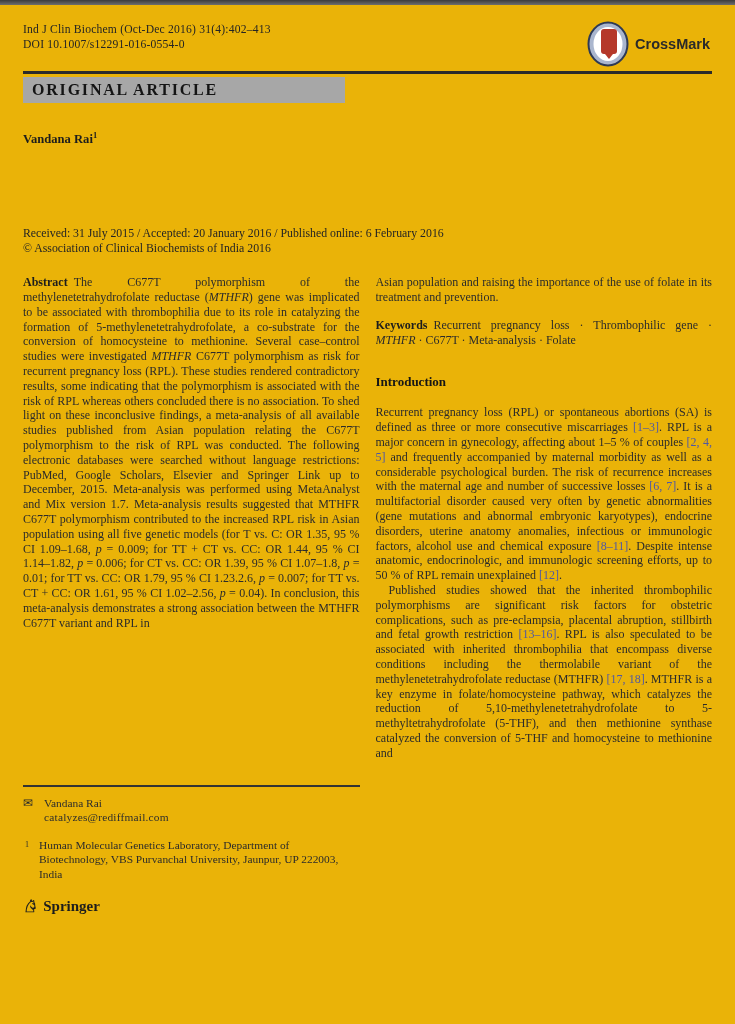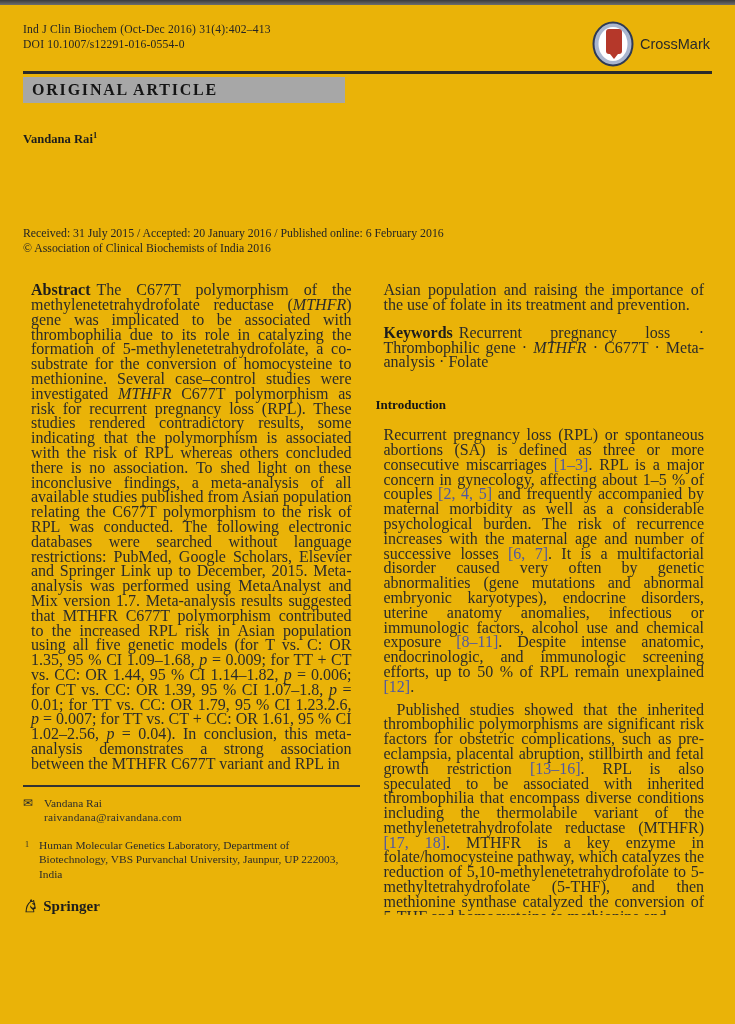--- a/index.html
+++ b/index.html
@@ -9,38 +9,38 @@
     -webkit-font-smoothing:antialiased;
   }
   .page{
     position:relative;width:735px;height:1024px;background:#eab308;
     box-sizing:border-box;padding:22px 23px 0 23px;overflow:hidden;color:#2d2d2d;
   }
   .scan-top{position:absolute;top:0;left:0;right:0;height:5px;background:linear-gradient(#3c3c3c,#6e6e6e);}
   
   .header-row{position:relative;height:41px;}
   .journal-lines{font-size:11.6px;line-height:15px;color:#242424;letter-spacing:.2px;}
-  .crossmark{position:absolute;right:2px;top:-1px;display:flex;align-items:center;gap:6px;cursor:pointer;}
+  .crossmark{position:absolute;right:2px;top:-1px;display:flex;align-items:center;gap:6px;cursor:pointer;font-weight:bold;}
   .crossmark-label{font-family:"Liberation Sans",sans-serif;font-size:14.5px;color:#2a2a2a;}
   .rule-thick{height:3px;background:#2b2b2b;margin-top:8px;}
   .article-type{
     margin-top:3px;width:322px;height:26px;line-height:26px;background:#a7a7a7;
     color:#141414;font-weight:bold;font-size:16px;letter-spacing:1.8px;padding-left:9px;
     box-sizing:border-box;
   }
   
   .title{margin:31px 0 0 0;font-size:20px;line-height:24.5px;font-weight:bold;color:#161616;letter-spacing:.2px;}
   .author{margin-top:27px;font-weight:bold;font-size:12.6px;color:#1d1d1d;}
   .author sup{font-size:8.5px;}
   .history{margin-top:79px;font-size:11.8px;line-height:15px;color:#242424;}
   
   .columns{display:flex;gap:16px;margin-top:19px;height:640px;overflow:hidden;}
   .col{flex:1 1 0;overflow:hidden;}
   .col-left{display:flex;flex-direction:column;}
-  .para{margin:8px;font-size:16px;line-height:14.8px;text-align:justify;color:#2b2b2b;}
+  .para{margin:0;font-size:12px;line-height:14.8px;text-align:justify;color:#2b2b2b;}
   .para i{font-style:italic;}
   .lbl{font-weight:bold;color:#1d1d1d;padding-right:6px;}
   .cite{color:#4f58a5;cursor:pointer;}
   .keywords{margin-top:13px;}
   .section-heading{margin:27px 0 0 0;font-size:13px;font-weight:bold;color:#161616;}
   .col-right .first-after-heading{margin-top:15px;}
   .indent{text-indent:13px;}
   
   .foot-block{margin-top:auto;}
   .rule-thin{height:2px;background:#333;}
@@ -90,21 +90,21 @@
 
     <div class="col col-left">
       <p class="para"><b class="lbl">Abstract</b><span>The C677T polymorphism of the methylenetetrahydrofolate reductase (<i>MTHFR</i>) gene was implicated to be associated with thrombophilia due to its role in catalyzing the formation of 5-methylenetetrahydrofolate, a co-substrate for the conversion of homocysteine to methionine. Several case–control studies were investigated <i>MTHFR</i> C677T polymorphism as risk for recurrent pregnancy loss (RPL). These studies rendered contradictory results, some indicating that the polymorphism is associated with the risk of RPL whereas others concluded there is no association. To shed light on these inconclusive findings, a meta-analysis of all available studies published from Asian population relating the C677T polymorphism to the risk of RPL was conducted. The following electronic databases were searched without language restrictions: PubMed, Google Scholars, Elsevier and Springer Link up to December, 2015. Meta-analysis was performed using MetaAnalyst and Mix version 1.7. Meta-analysis results suggested that MTHFR C677T polymorphism contributed to the increased RPL risk in Asian population using all five genetic models (for T vs. C: OR 1.35, 95 % CI 1.09–1.68, <i>p</i> = 0.009; for TT + CT vs. CC: OR 1.44, 95 % CI 1.14–1.82, <i>p</i> = 0.006; for CT vs. CC: OR 1.39, 95 % CI 1.07–1.8, <i>p</i> = 0.01; for TT vs. CC: OR 1.79, 95 % CI 1.23.2.6, <i>p</i> = 0.007; for TT vs. CT + CC: OR 1.61, 95 % CI 1.02–2.56, <i>p</i> = 0.04). In conclusion, this meta-analysis demonstrates a strong association between the MTHFR C677T variant and RPL in</span></p>
 
       <div class="foot-block">
         <div class="rule-thin"></div>
         <div class="correspondence">
           <span class="env">✉</span>
           <div>
             <div>Vandana Rai</div>
-            <div class="corr-email">raivandana@raivandana.com</div>
+            <div class="corr-email">catalyzes@rediffmail.com</div>
           </div>
         </div>
         <div class="affiliation">
           <sup>1</sup>
           <div>Human Molecular Genetics Laboratory, Department of Biotechnology, VBS Purvanchal University, Jaunpur, UP 222003, India</div>
         </div>
         <div class="springer">
           <span class="knight">♘</span>
           <span>Springer</span>
         </div>

